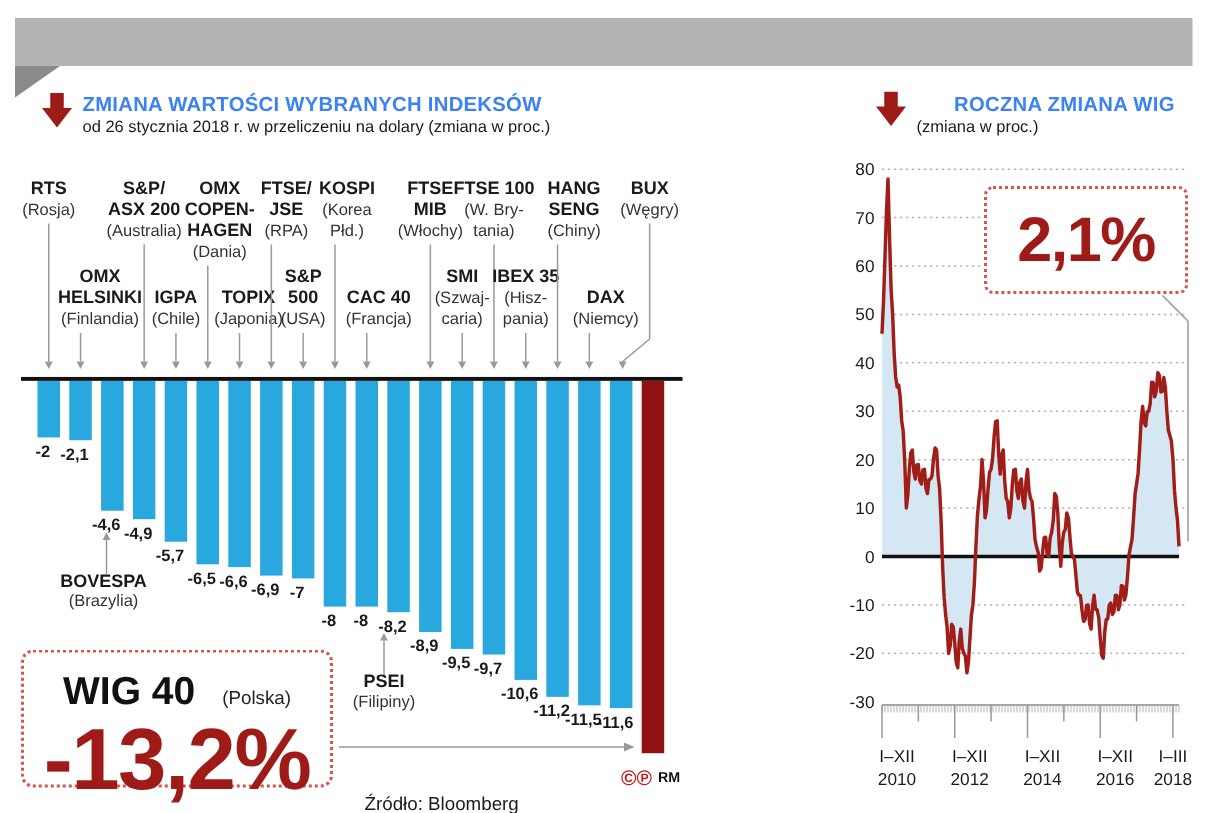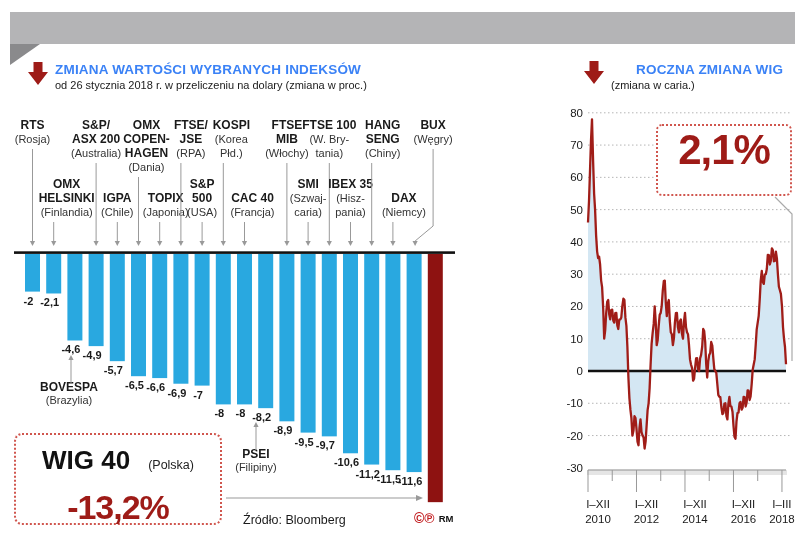--- a/index.html
+++ b/index.html
@@ -17,27 +17,27 @@
   svg text{font-family:"Liberation Sans",sans-serif;}
   .val{font-size:11px;font-weight:700;fill:#1a1a1a;}
   .idx{font-size:12px;font-weight:600;fill:#1a1a1a;}
   .cty{font-size:11px;fill:#333;}
   .ytick{font-size:11.5px;fill:#1a1a1a;}
   .xtick{font-size:11.5px;fill:#1a1a1a;}
   #wig-box{left:14px;top:433px;width:208px;height:92px;background:#fff;border:2px dotted #d0564e;
            border-radius:8px;text-align:center;box-sizing:border-box;padding-top:10px;}
   .wig-name{font-size:26px;font-weight:700;color:#111;}
   .wig-country{font-size:12.5px;color:#222;margin-left:18px;}
-  .wig-value{font-size:34px;font-weight:700;color:#9e1b17;line-height:1;letter-spacing:-1px;margin-top:14px;}
-  #source-line{left:243px;top:513px;font-size:12.5px;color:#1a1a1a;}
+  .wig-value{font-size:58px;font-weight:700;color:#9e1b17;line-height:1;letter-spacing:-1px;margin-top:2px;}
+  #source-line{left:243px;top:529px;font-size:12.5px;color:#1a1a1a;}
   #copyright{left:414px;top:511px;display:flex;align-items:center;}
   .cp-glyph{color:#c1191c;font-size:14px;font-weight:700;line-height:14px;}
   .cp-rm{font-size:9.5px;font-weight:700;color:#111;margin-left:4px;}
   #callout-box{left:656px;top:124px;width:136px;height:72px;background:#fff;border:2px dotted #d0564e;
-               border-radius:6px;display:flex;align-items:flex-start;justify-content:center;box-sizing:border-box;}
+               border-radius:6px;display:flex;align-items:center;justify-content:center;box-sizing:border-box;}
   .callout-value{font-size:42px;font-weight:700;color:#9e1b17;letter-spacing:-1px;}
 </style>
 </head>
 <body>
 
 <div id="stage">
 
   <div id="header-bar" class="abs"></div>
   <div id="header-title" class="abs">WARSZAWSKA GIEŁDA TRACI NAJMOCNIEJ</div>
   <div id="header-fold" class="abs"></div>
@@ -45,21 +45,21 @@
   <svg class="abs dl-arrow" style="left:28px;top:62px;" viewBox="0 0 20 24">
     <path d="M5.5 0 H14.5 V10 H20 L10 23 L0 10 H5.5 Z" fill="#9e1b17"></path>
   </svg>
   <div class="abs sec-title" style="left:55px;top:62px;">ZMIANA WARTOŚCI WYBRANYCH INDEKSÓW</div>
   <div class="abs sec-sub" style="left:55px;top:79px;">od 26 stycznia 2018 r. w przeliczeniu na dolary (zmiana w proc.)</div>
 
   <svg class="abs dl-arrow" style="left:584px;top:61px;" viewBox="0 0 20 24">
     <path d="M5.5 0 H14.5 V10 H20 L10 23 L0 10 H5.5 Z" fill="#9e1b17"></path>
   </svg>
   <div class="abs sec-title" style="left:611px;top:62px;margin-left:25px;">ROCZNA ZMIANA WIG</div>
-  <div class="abs sec-sub" style="left:611px;top:79px;">(zmiana w caria.)</div>
+  <div class="abs sec-sub" style="left:611px;top:79px;">(zmiana w proc.)</div>
 
   <svg id="bar-svg" class="layer" width="805" height="542" viewBox="0 0 805 542">
       <rect x="14" y="251.3" width="441" height="2.6" fill="#111"></rect>
       <rect x="25" y="254" width="15" height="37.6" fill="#29a8e0"></rect>
       <text x="28.5" y="304.6" class="val" text-anchor="middle">-2</text>
       <text x="32.5" y="129" class="idx" text-anchor="middle">RTS</text>
       <text x="32.5" y="143" class="cty" text-anchor="middle">(Rosja)</text>
       <line x1="32.5" y1="149" x2="32.5" y2="241" stroke="#999" stroke-width="1"></line>
       <path d="M29.9 241 L35.1 241 L32.5 246 Z" fill="#999"></path>
       <rect x="46.2" y="254" width="15" height="39.480000000000004" fill="#29a8e0"></rect>

